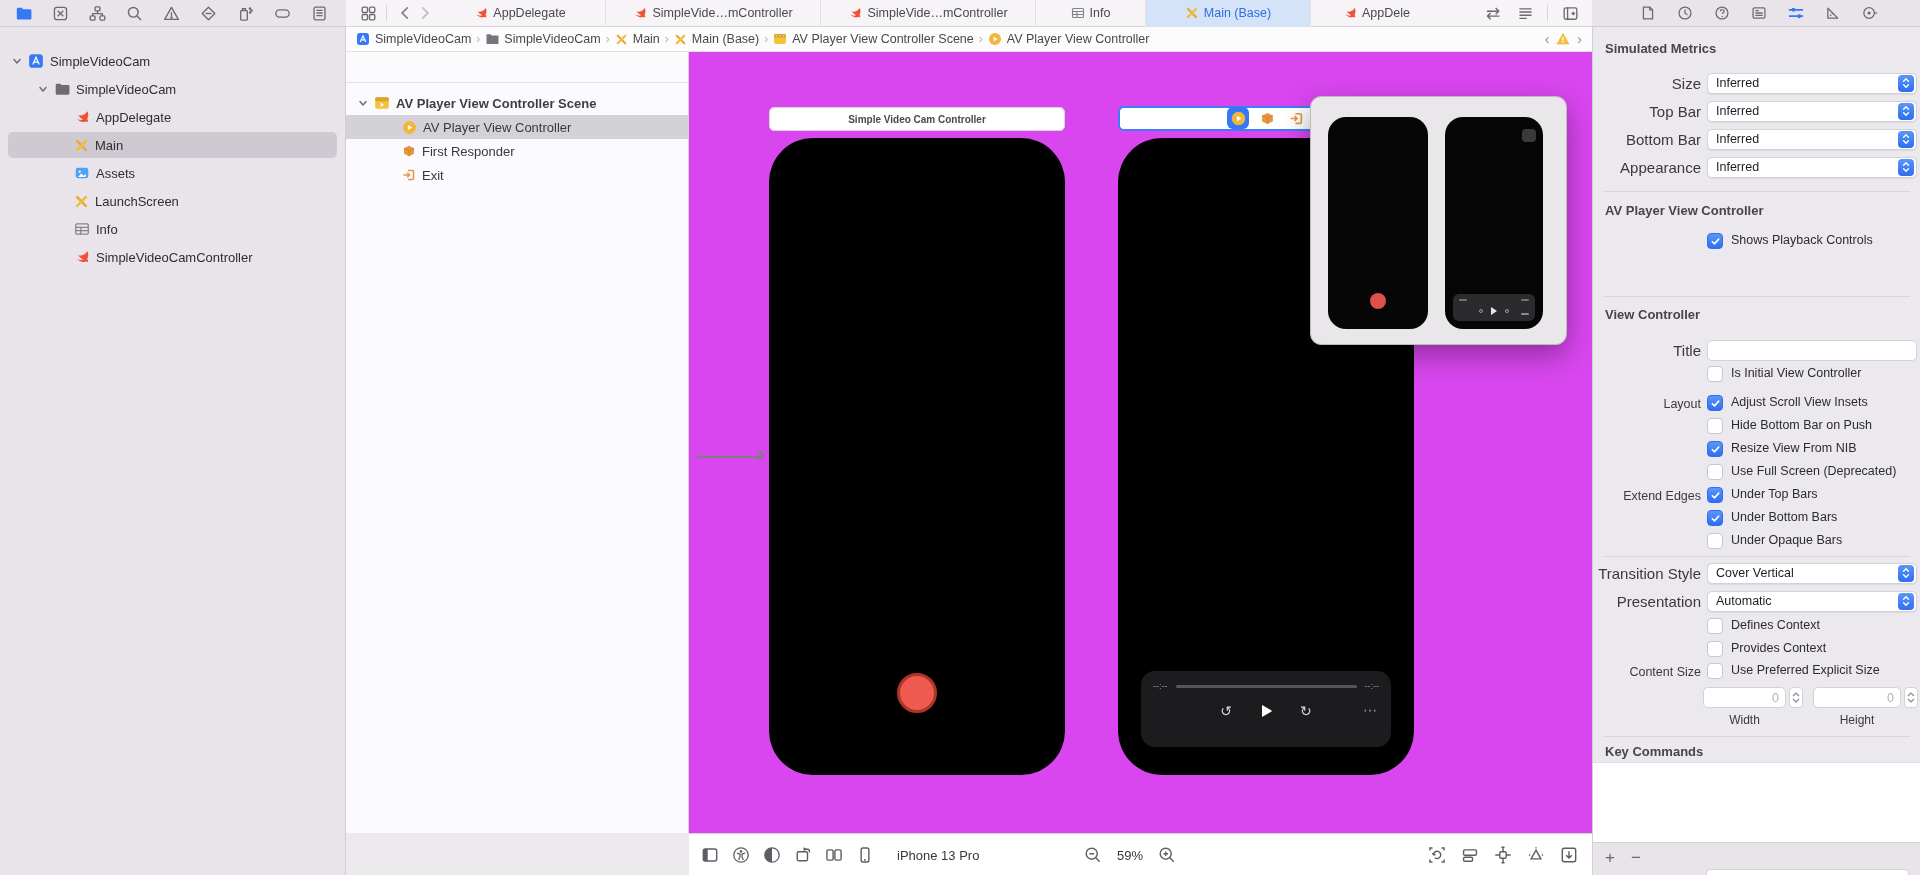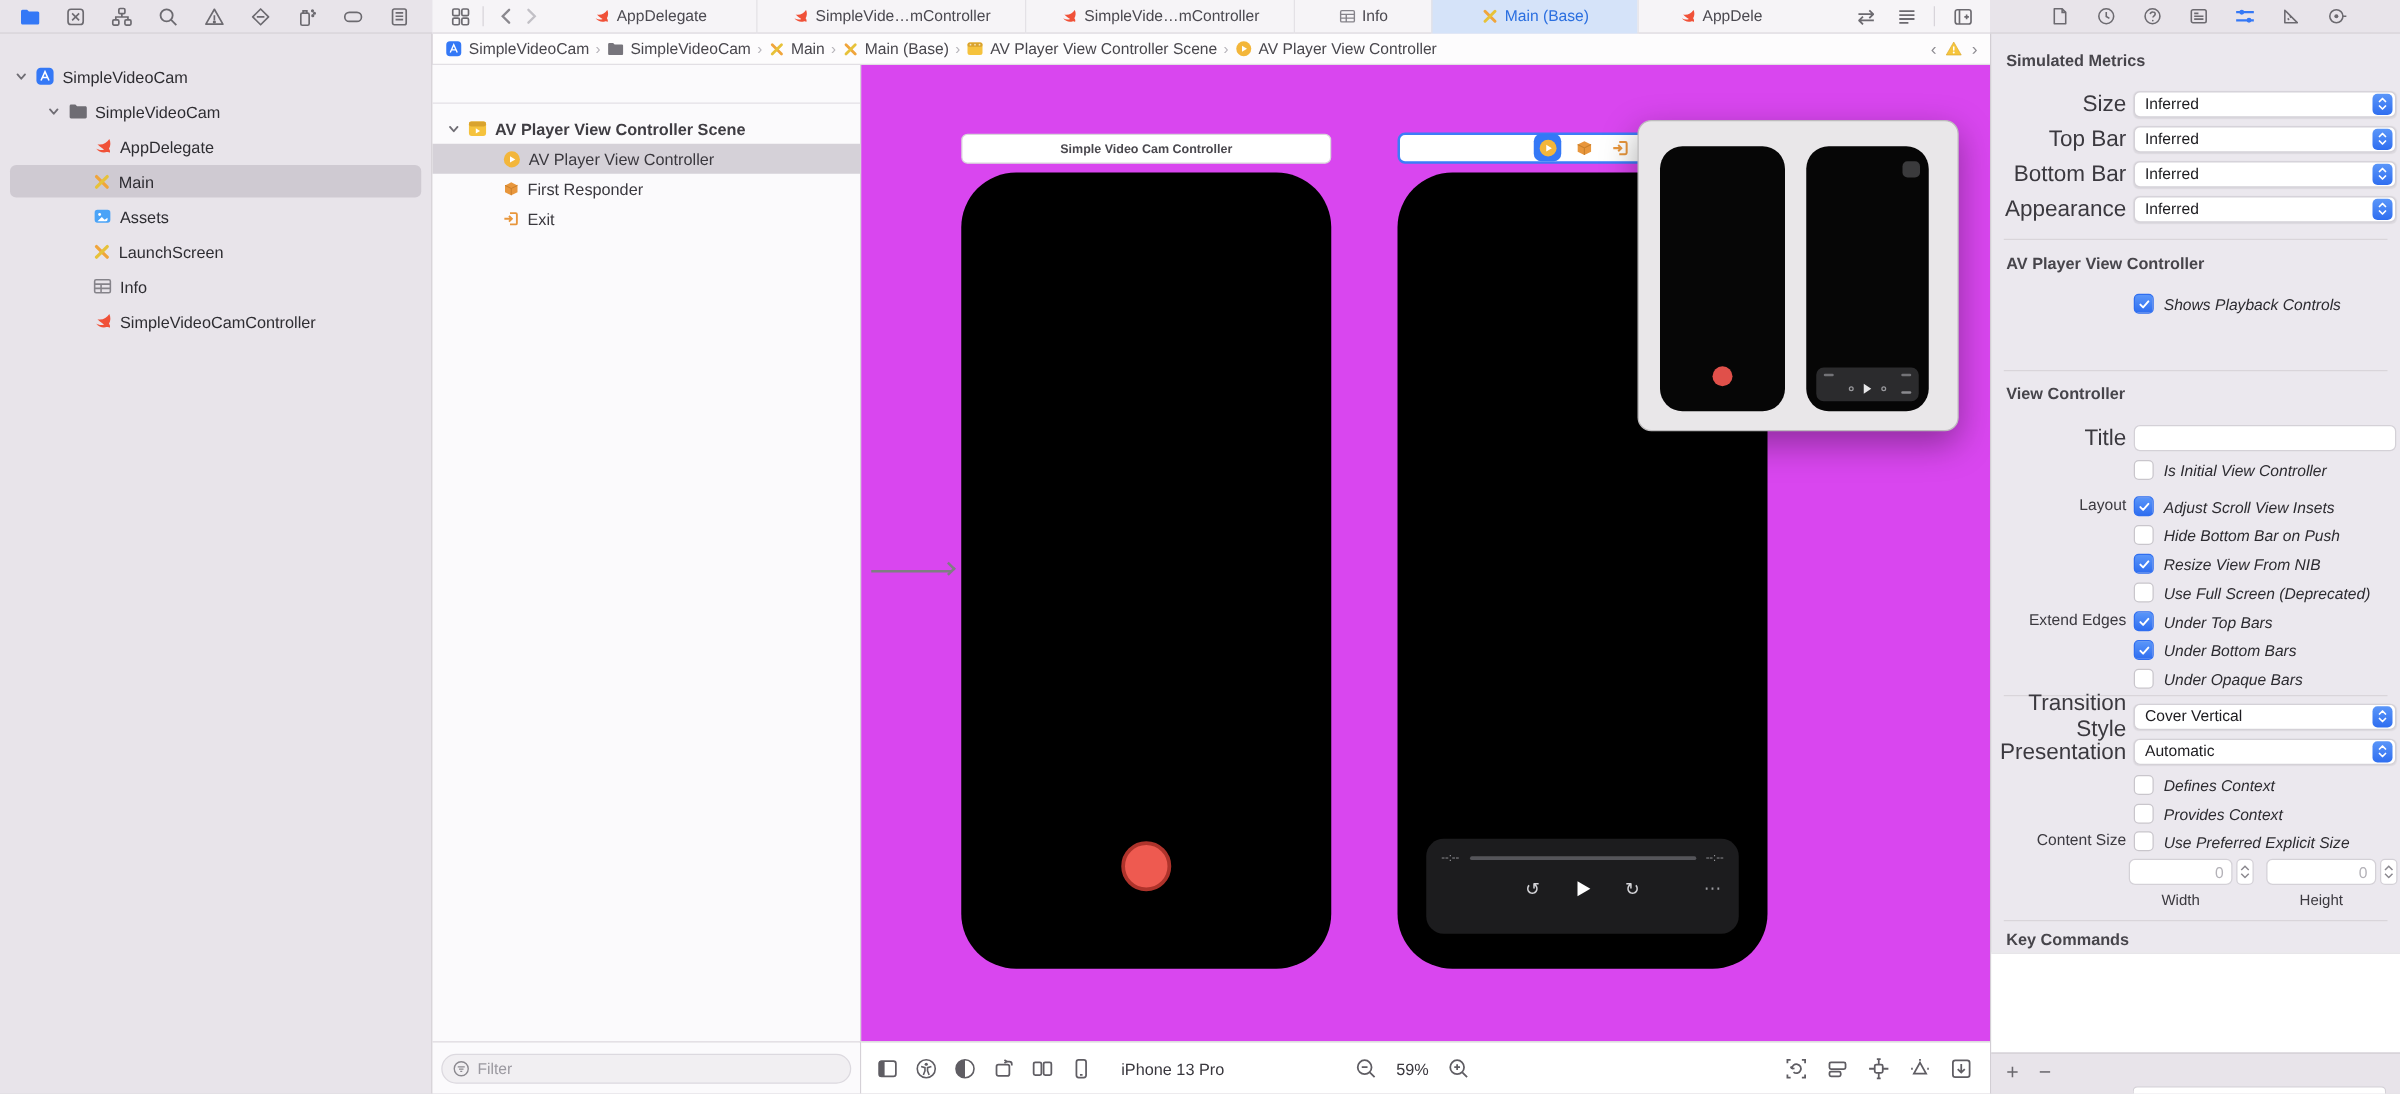--- a/index.html
+++ b/index.html
@@ -99,30 +99,30 @@
   .cb-left { position:absolute; left:12px; top:0; height:42px; display:flex; align-items:center; gap:13px; color:#5f5d63; }
   .cb-device { font-size:13px; color:#39373d; margin-left:10px; }
   .cb-zoom { position:absolute; left:395px; top:0; height:42px; display:flex; align-items:center; gap:15px; }
   .cb-zoomlevel { font-size:13px; color:#39373d; }
   .cb-right { position:absolute; right:14px; top:0; height:42px; display:flex; align-items:center; gap:15px; }
 
   
   .insp { left:1592px; top:27px; width:328px; height:848px; background:#ebe8ee; border-left:1px solid #d2ced4; font-size:12.5px; }
   .ihead { position:absolute; left:12px; font-size:13px; font-weight:700; color:#47454b; }
   .irow { position:absolute; left:0; width:328px; height:22px; display:flex; align-items:center; }
-  .ilabel { width:108px; text-align:right; font-size:18px; color:#3b393f; flex:none; }
+  .ilabel { width:108px; text-align:right; font-size:15px; color:#3b393f; flex:none; }
   .dd { height:21px; width:210px; margin-left:6px; background:#fff; border:1px solid #d4d1d7; border-radius:5px;
         display:flex; align-items:center; padding-left:8px; box-shadow:0 .5px 1px rgba(0,0,0,.07); }
   .dd-val { font-size:12.5px; color:#1d1c20; flex:1; }
   .dd-btn { width:16px; height:17px; background:linear-gradient(#5a96f9,#2f6ef0); border-radius:4px; margin-right:2px;
             display:flex; align-items:center; justify-content:center; flex:none; }
   .tfield { height:21px; width:210px; margin-left:6px; background:#fff; border:1px solid #d4d1d7; border-radius:5px; }
   .tfield input { width:100%; height:100%; border:none; outline:none; background:transparent; font-size:12.5px; padding:0 6px;
                   font-family:"Liberation Sans", sans-serif; }
-  .icheck { position:absolute; left:114px; display:flex; gap:8px; align-items:flex-end; height:18px;font-style:italic; }
+  .icheck { position:absolute; left:114px; display:flex; gap:8px; align-items:flex-start; height:18px; }
   .sidelabel { position:absolute; width:108px; left:0; text-align:right; font-size:12.5px; color:#3b393f; }
   .cb { width:16px; height:16px; border-radius:4px; background:#fff; border:1px solid #c9c6cc; display:flex;
         align-items:center; justify-content:center; flex:none; }
   .cb svg { display:none; }
   .cb.on { background:linear-gradient(#5a96f9,#2f6ef0); border-color:#2f6ef0; }
   .cb.on svg { display:block; }
   .cb-lbl { font-size:12.5px; color:#2c2b30; white-space:nowrap; }
   .insp-div { position:absolute; left:10px; right:10px; height:1px; background:#d9d5da; }
   .nfield { position:absolute; height:21px; background:#fff; border:1px solid #d4d1d7; border-radius:5px; display:flex;
             align-items:center; justify-content:flex-end; padding-right:6px; font-size:12.5px; color:#b4b2b8; }
@@ -555,31 +555,20 @@
         <span class="fill"></span>
       <span class="ic" style="margin-left:56px">
           <svg width="14" height="14" viewBox="0 0 14 14">
             <path d="M6 2.5h4.5a1 1 0 0 1 1 1v7a1 1 0 0 1-1 1H6" stroke="#e8963c" stroke-width="1.5" fill="none"></path>
             <path d="M1.5 7h6M5.2 4.7L7.5 7l-2.3 2.3" stroke="#e8963c" stroke-width="1.5" fill="none"></path>
           </svg>
         </span>
       <span>Exit</span>
     </div>
   </div>
-  <div class="outline-bottom abs">
-    <div class="filter-pill">
-      <span class="ic">
-          <svg width="14" height="14" viewBox="0 0 14 14" fill="none" stroke="#8b898f" stroke-width="1.1">
-            <circle cx="7" cy="7" r="5.6"></circle>
-            <path d="M4.2 5.5h5.6M5.2 7.3h3.6M6.2 9.1h1.6"></path>
-          </svg>
-        </span>
-      <input type="text" placeholder="Filter" style="">
-    </div>
-  </div>
 
   <div class="canvas abs">
     <div class="entry-arrow">
         <span class="head"></span>
       </div>
 
     <div class="scene-label">Simple Video Cam Controller</div>
     <div class="phone phone1">
       <div class="rec-btn"></div>
     </div>

